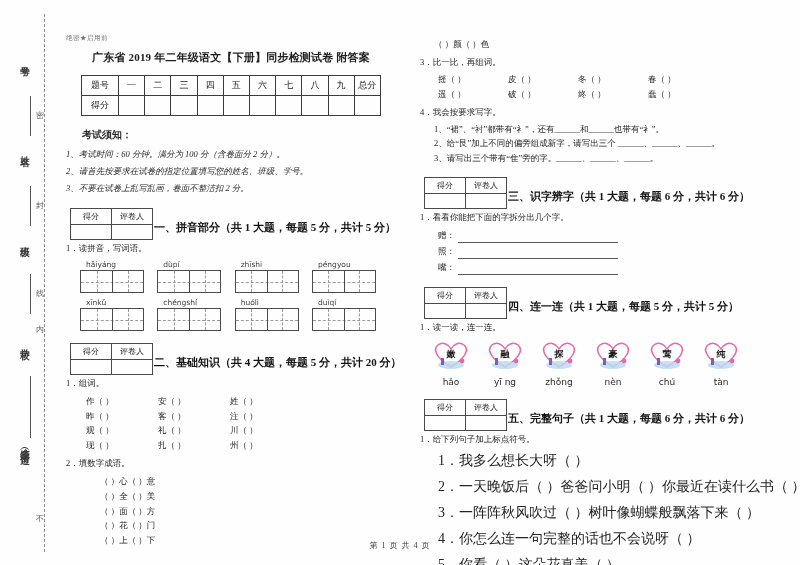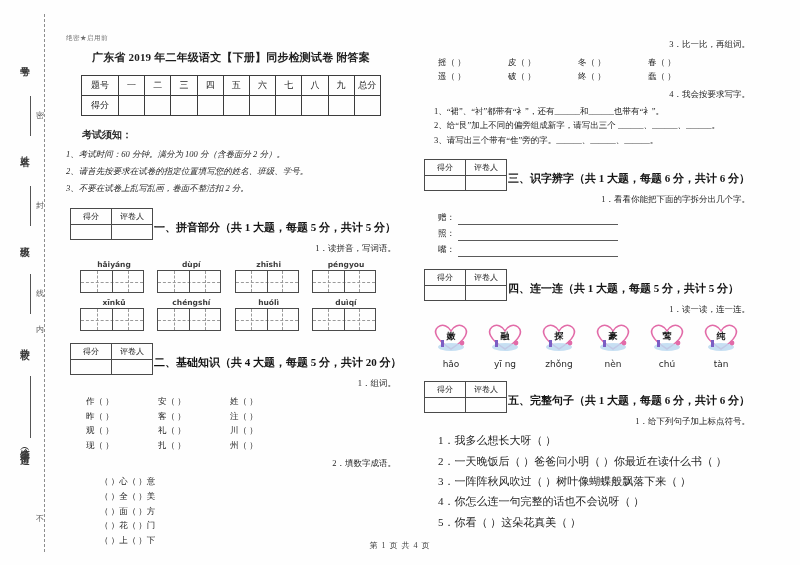--- a/index.html
+++ b/index.html
@@ -144,46 +144,44 @@
     font-weight: bold;
     color: #141414;
     white-space: nowrap;
   }
 
   .q-line {
     font-size: 8.5px;
     line-height: 1.6;
     margin: 4px 0 2px 0;
     color: #242424;
-    text-align: right;
   }
   .q-sub {
     font-size: 8.5px;
     line-height: 1.7;
     margin-left: 14px;
     color: #242424;
   }
 
   
   .pinyin-row {
     display: flex;
     justify-content: space-between;
     margin: 5px 0 4px 14px;
     width: 300px;
   }
   .pinyin-cell { width: 68px; }
   .pinyin-word {
     display: flex;
-    justify-content: center;
+    justify-content: flex-start;
     font-family: "DejaVu Sans", sans-serif;
     font-size: 7.5px;
     color: #3b3b3b;
     margin-bottom: 1px;
     padding: 0 6px;
-    font-weight: bold;
   }
   .grid-box {
     width: 64px;
     height: 23px;
     border: 1px solid #4b4b4b;
     position: relative;
     box-sizing: border-box;
   }
   .grid-box::before {
     content: "";
@@ -278,21 +276,21 @@
   }
   .pin-item {
     width: 50px;
     text-align: center;
     font-family: "DejaVu Sans", sans-serif;
     font-size: 9px;
     color: #2a2a2a;
   }
 
   .punct-row {
-    font-size: 11px;
+    font-size: 14px;
     line-height: 1.85;
     margin-left: 18px;
     color: #242424;
     white-space: nowrap;
   }
 
   .footer {
     position: absolute;
     left: 0; right: 0;
     bottom: 14px;
@@ -524,20 +522,23 @@
         <div class="idiom-row">（      ）全（      ）美</div>
         <div class="idiom-row">（      ）面（      ）方</div>
         <div class="idiom-row">（      ）花（      ）门</div>
         <div class="idiom-row">（      ）上（      ）下</div>
       </div>
     </div>
   </div>
 
   <div class="col col-right">
 
+    <div class="idiom-rows" style="margin-left:14px;">
+      <div class="idiom-row">（      ）颜（      ）色</div>
+    </div>
 
     <div class="q-line">3．比一比，再组词。</div>
     <div class="cmp-rows">
       <div class="cmp-row">
         <span class="cmp-cell">摇（      ）</span>
         <span class="cmp-cell">皮（      ）</span>
         <span class="cmp-cell">冬（      ）</span>
         <span class="cmp-cell">春（      ）</span>
       </div>
       <div class="cmp-row">

